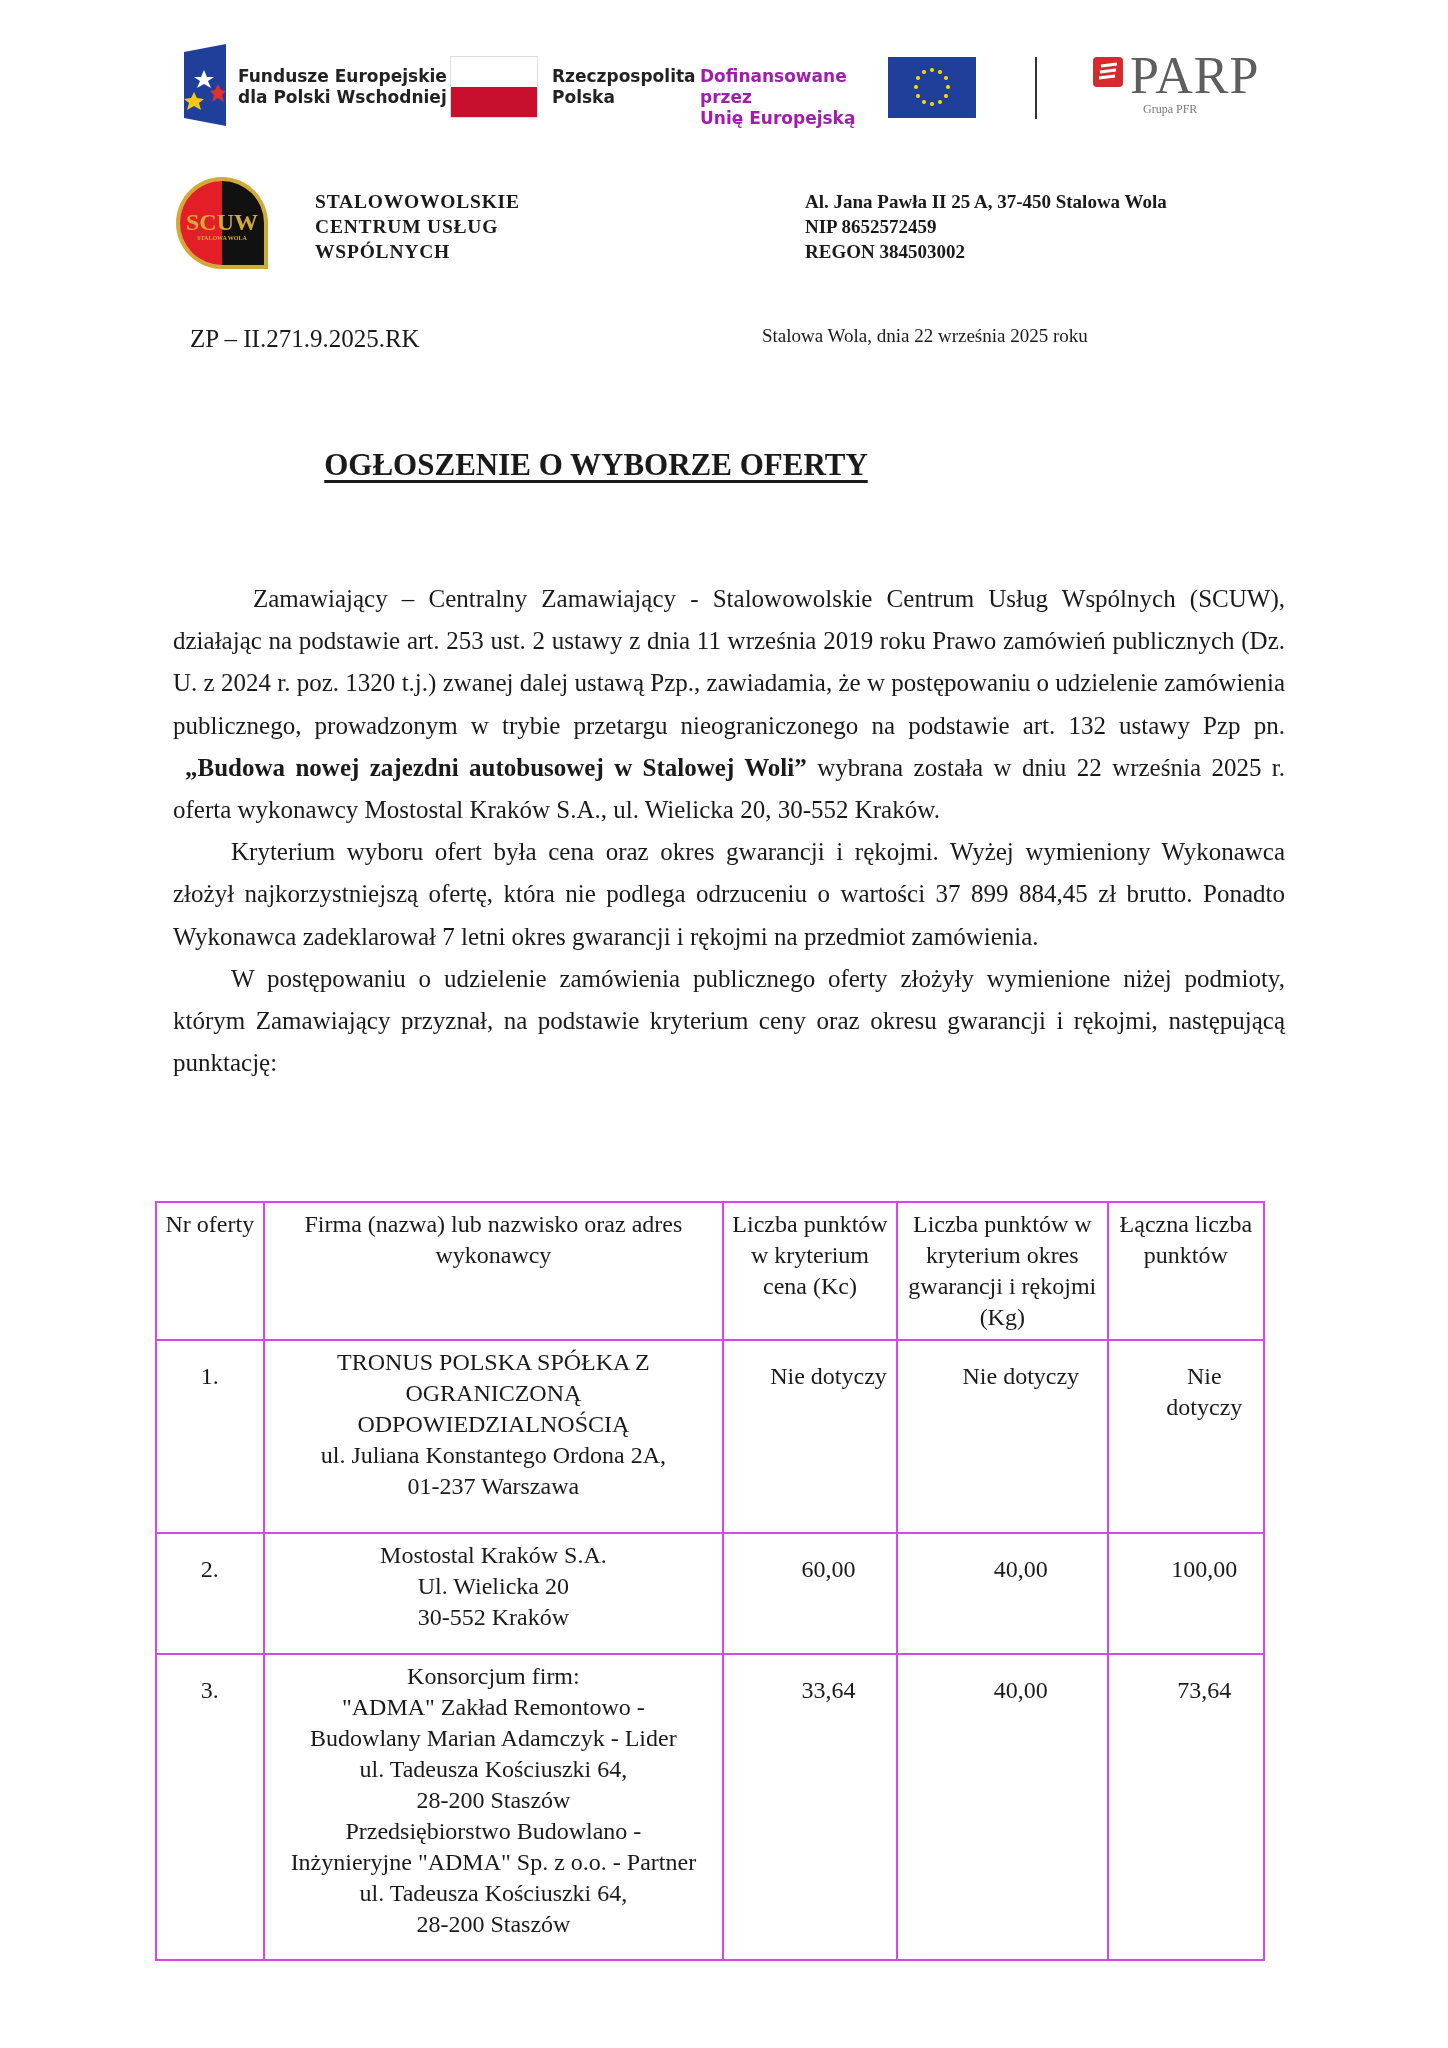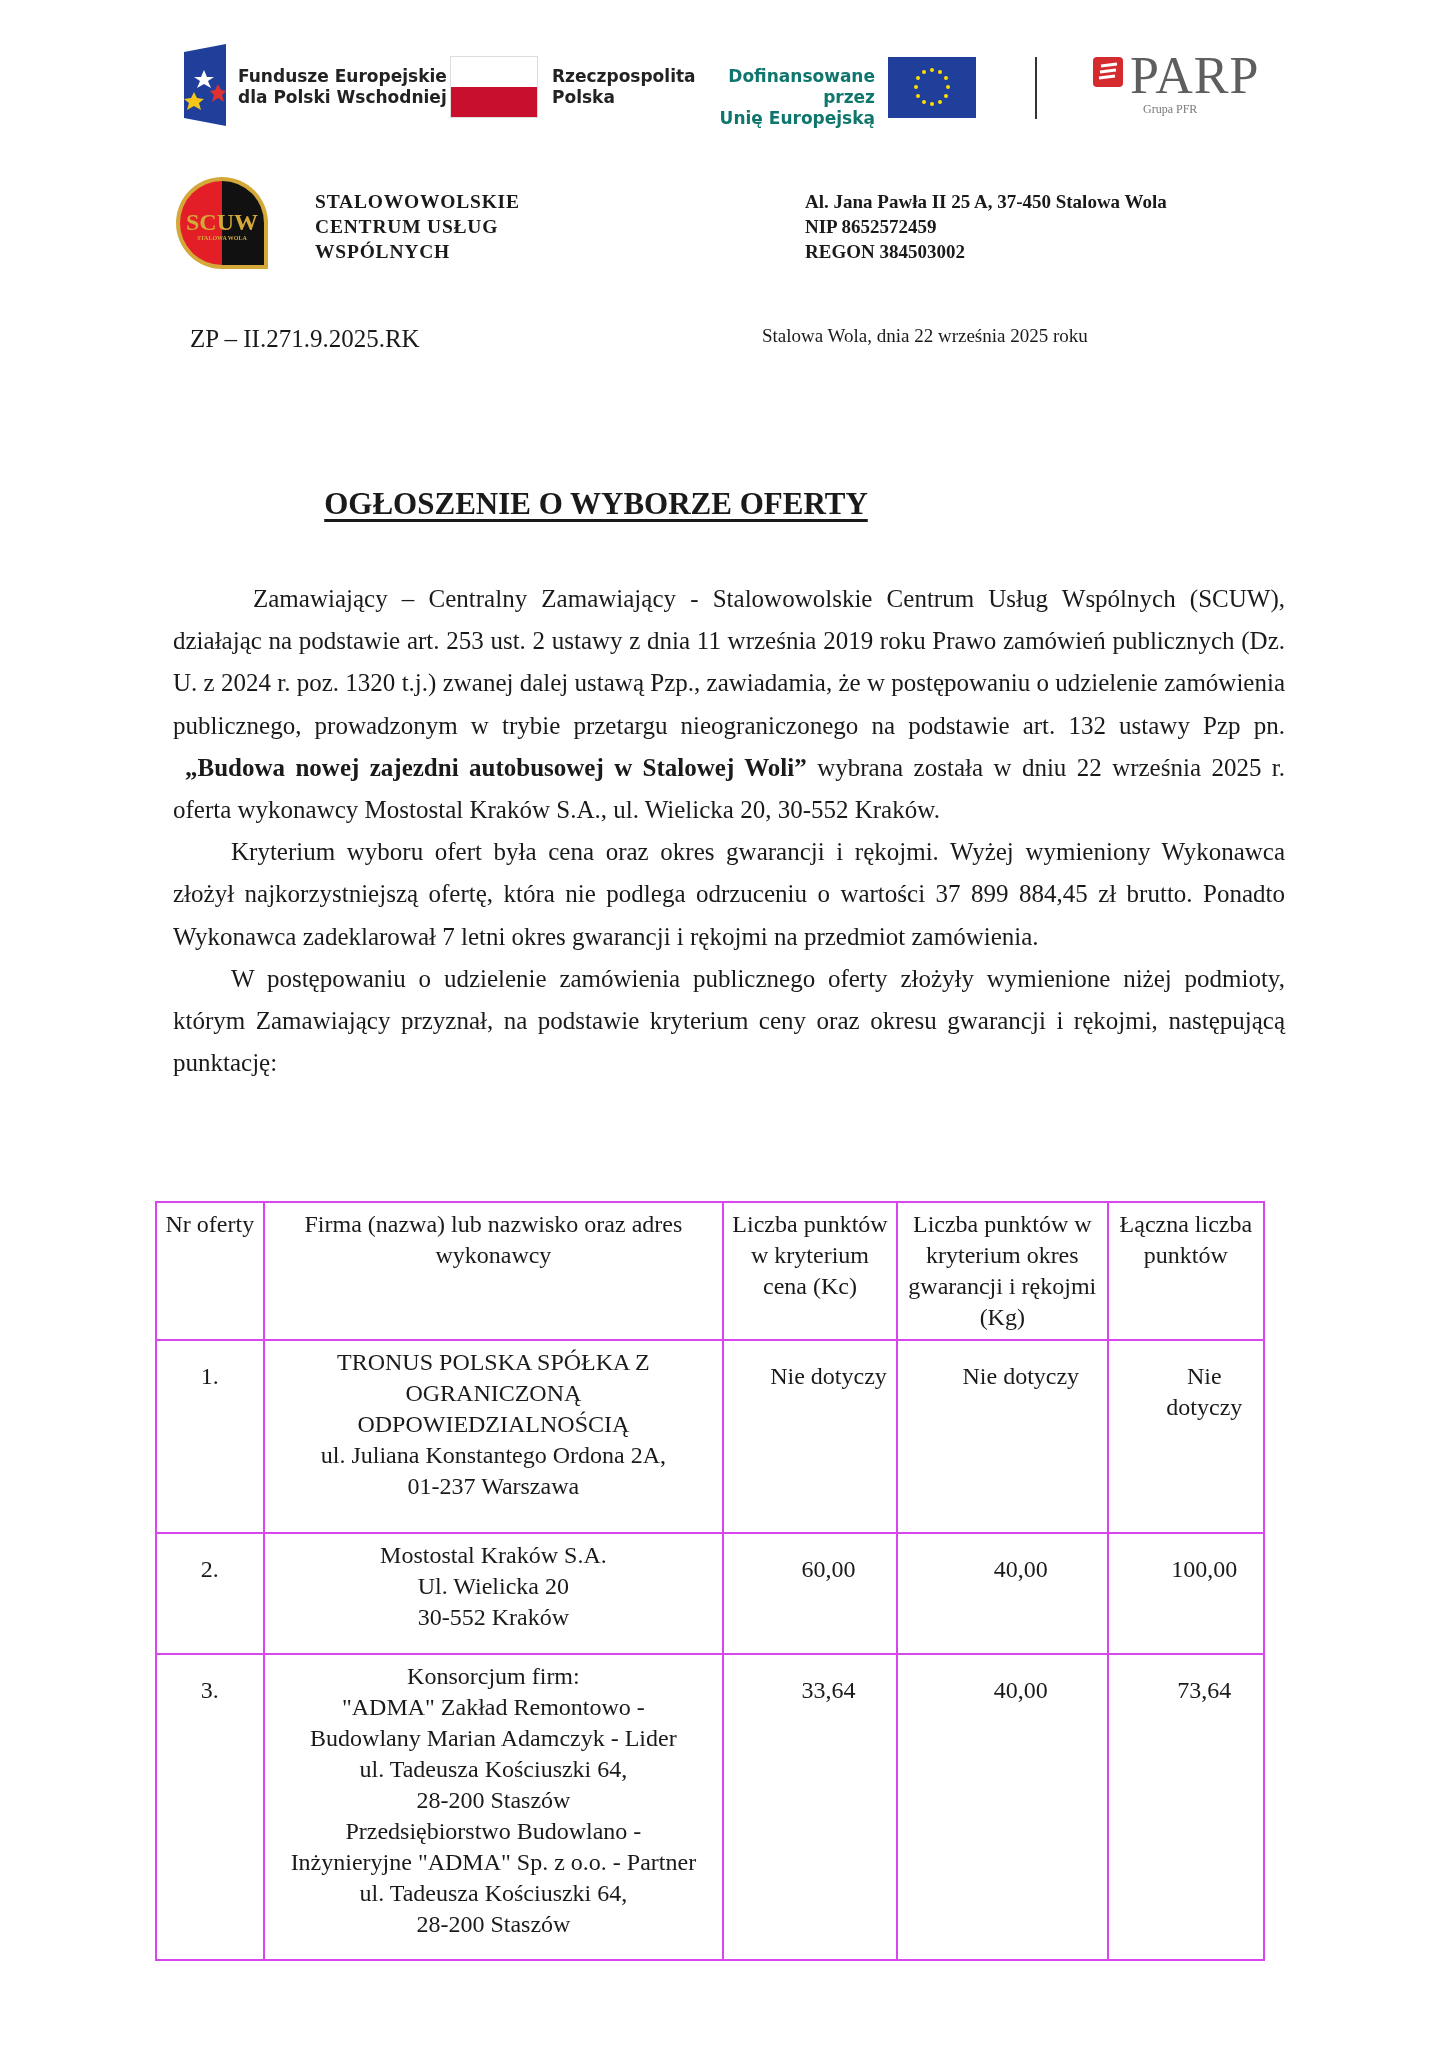--- a/index.html
+++ b/index.html
@@ -8,36 +8,36 @@
   .abs { position: absolute; }
 
   
   .sans { font-family: "DejaVu Sans", "Liberation Sans", sans-serif; }
   .fe-logo { left: 184px; top: 44px; width: 42px; height: 82px; }
   .fe-text { left: 238px; top: 66px; font-size: 17px; line-height: 21px; color: #222; font-weight: 600; }
   .pl-flag { left: 450px; top: 56px; width: 88px; height: 62px; border: 1px solid #ddd; box-sizing: border-box; }
   .pl-flag .w { height: 50%; background: #ffffff; }
   .pl-flag .r { height: 50%; background: #c8102e; }
   .pl-text { left: 552px; top: 66px; font-size: 17px; line-height: 21px; color: #222; font-weight: 600; }
-  .eu-text { left: 700px; top: 66px; width: 175px; text-align: right; font-size: 17px; line-height: 21px; color: #0f766e; font-weight: 600; }
+  .eu-text { left: 700px; top: 66px; width: 175px; font-size: 17px; line-height: 21px; color: #a21caf; font-weight: 600; }
   .eu-flag { left: 888px; top: 57px; width: 88px; height: 61px; background: #1f3f9a; }
   .v-divider { left: 1035px; top: 57px; width: 2px; height: 62px; background: #333; }
   .parp-icon { left: 1093px; top: 57px; width: 30px; height: 30px; }
   .parp-word { left: 1130px; top: 46px; font-size: 52px; letter-spacing: 1px; color: #5e5e5e; font-family: "Liberation Serif", serif; }
   .parp-sub { left: 1143px; top: 102px; font-size: 12px; color: #7a7a7a; font-family: "Liberation Serif", serif; }
 
   
   .scuw-logo { left: 173px; top: 174px; width: 98px; height: 98px; }
   .org-name { left: 315px; top: 189px; font-size: 19.5px; line-height: 25px; font-weight: bold; letter-spacing: 0.8px; }
   .org-address { left: 805px; top: 189px; font-size: 19px; line-height: 25px; font-weight: bold; }
 
   .ref-no { left: 190px; top: 325px; font-size: 25px; }
   .date-line { left: 762px; top: 325px; font-size: 19px; }
 
-  .title { left: 0; width: 1192px; top: 486px; text-align: center; font-size: 31px; font-weight: bold; }
+  .title { left: 0; width: 1192px; top: 447px; text-align: center; font-size: 31px; font-weight: bold; }
   .title span { text-decoration: underline; text-decoration-thickness: 3px; text-underline-offset: 5px; }
 
   
   .body-text { left: 173px; top: 578px; width: 1112px; font-size: 25px; line-height: 42.2px; text-align: justify; }
   .body-text p { margin: 0; text-indent: 80px; }
   .body-text p.p2, .body-text p.p3 { text-indent: 58px; }
   .body-text b { font-weight: bold; margin-left: 12px; }
 
   
   table.offers { position: absolute; left: 155px; top: 1201px; width: 1110px; border-collapse: collapse; font-size: 24px; line-height: 31px; }

